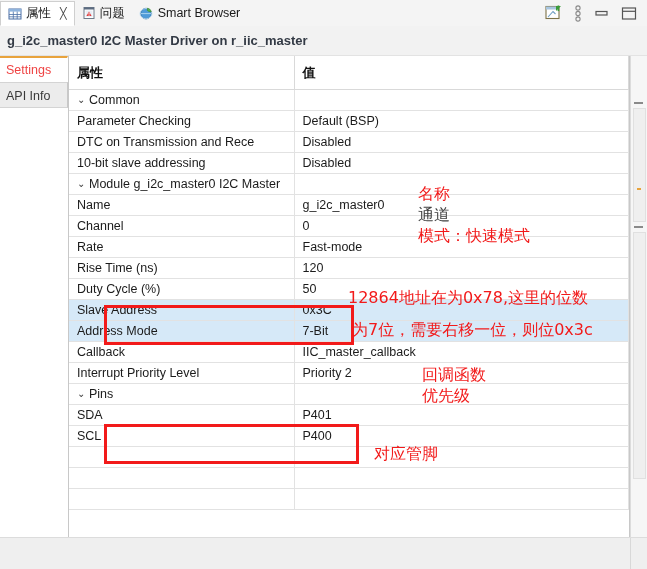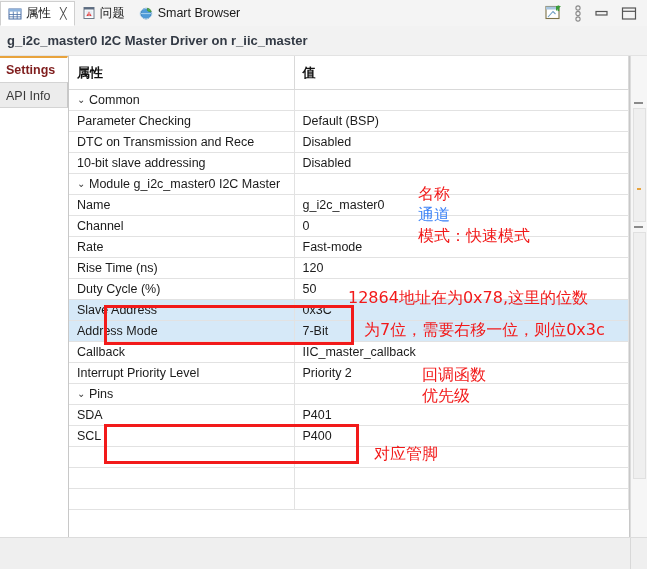--- a/index.html
+++ b/index.html
@@ -65,21 +65,21 @@
   .vtab{
     position:relative;
     height:26px;line-height:26px;
     padding-left:6px;
     font-size:12.5px;
     box-sizing:border-box;
     color:#2f3136;
     white-space:nowrap;
   }
   .vtab.sel{
-    font-weight:bold;color:#7f1d1d;
+    font-weight:normal;color:#ef4444;
     background:#ffffff;
     border-top:2px solid #e8a33d;
     border-right:1px solid #ffffff;
     line-height:24px;
   }
   .vtab.unsel{
     background:#ececec;
     border-top:1px solid #d4d4d4;
     border-bottom:1px solid #d4d4d4;
     border-right:1px solid #c8c8c8;
@@ -363,20 +363,20 @@
 
   <div class="bottomfill">
     <div class="seam"></div>
   </div>
 </div>
 
 <div id="anno-layer" style="position:absolute;left:0;top:0;width:647px;height:569px;pointer-events:none;">
     <div class="annobox" style="left: 104px; top: 305px; width: 250px; height: 40px; border-color: rgb(242, 26, 26);"></div>
     <div class="annobox" style="left: 104px; top: 424px; width: 255px; height: 40px; border-color: rgb(242, 26, 26);"></div>
     <div class="anno" style="left: 418px; top: 186px; color: rgb(242, 26, 26);">名称</div>
-    <div class="anno" style="left: 418px; top: 207px; color: #3b82f6;">通道</div>
+    <div class="anno" style="left: 418px; top: 207px; color: #404040;">通道</div>
     <div class="anno" style="left: 418px; top: 228px; color: rgb(242, 26, 26);">模式：快速模式</div>
     <div class="anno" style="left: 348px; top: 290px; color: rgb(242, 26, 26);">12864地址在为0x78,这里的位数</div>
-    <div class="anno" style="left: 352px; top: 322px; color: rgb(242, 26, 26); margin-left: 12px;">为7位，需要右移一位，则位0x3c</div>
+    <div class="anno" style="left: 352px; top: 322px; color: rgb(242, 26, 26);">为7位，需要右移一位，则位0x3c</div>
     <div class="anno" style="left: 422px; top: 367px; color: rgb(242, 26, 26);">回调函数</div>
     <div class="anno" style="left: 422px; top: 388px; color: rgb(242, 26, 26);">优先级</div>
     <div class="anno" style="left: 374px; top: 446px; color: rgb(242, 26, 26);">对应管脚</div>
   </div>
 
 </body></html>

